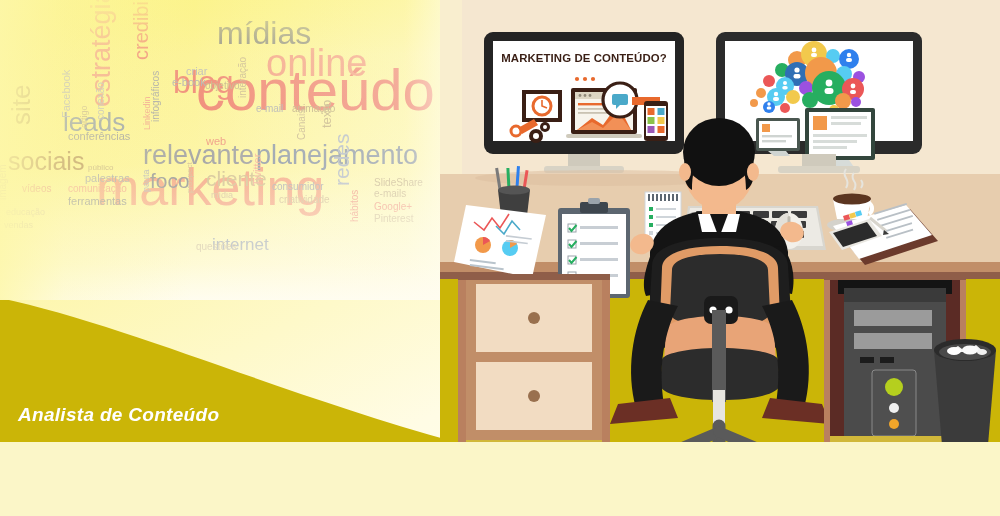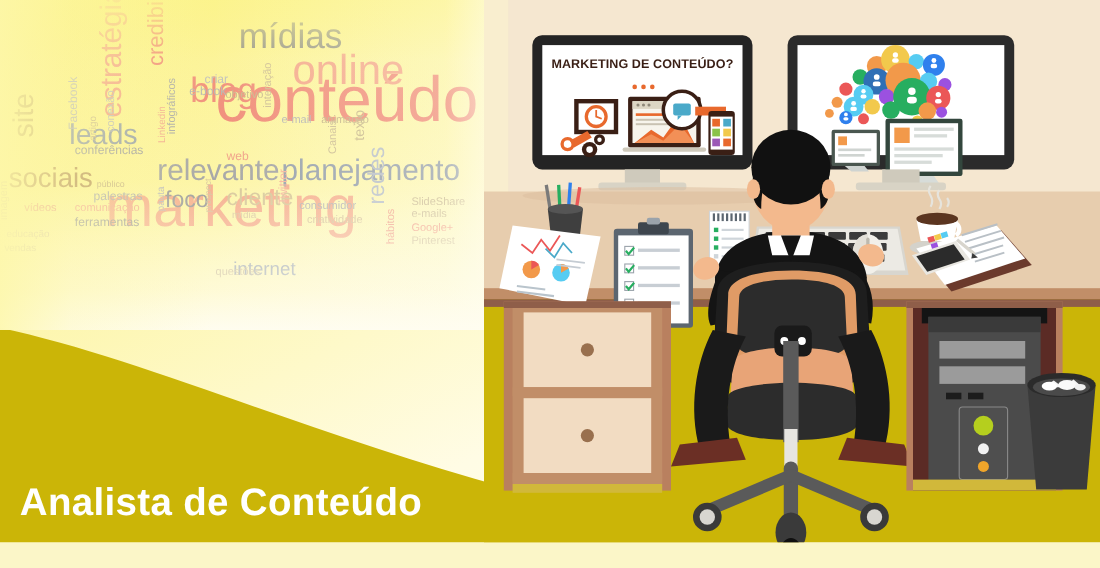--- a/index.html
+++ b/index.html
@@ -2,21 +2,21 @@
 <html><head>
 <meta charset="utf-8">
 <style>
   * { margin:0; padding:0; box-sizing:border-box; }
   html,body { width:1000px; height:516px; overflow:hidden; }
   body {
     font-family:"Liberation Sans", sans-serif;
     background:#fbf6c8;
     position:relative;
   }
-  #stage { position:absolute; inset:0; width:1000px; height:493px; overflow:hidden; }
+  #stage { position:absolute; inset:0; width:1000px; height:442px; overflow:hidden; }
 
   
   .bg-base {
     position:absolute; inset:0;
     background:linear-gradient(160deg,#fbf07f 0%,#fdf7b4 32%,#fffde8 60%,#fffdf0 100%);
   }
   .bg-curve { position:absolute; inset:0; }
 
   
   .cloud { position:absolute; left:0; top:0; width:460px; height:300px; }
@@ -24,22 +24,23 @@
     position:absolute; left:0; top:0; width:460px; height:300px;
     background:
       linear-gradient(to right, rgba(253,247,170,0.85) 0%, rgba(253,247,175,0.35) 14%, rgba(255,253,235,0) 42%, rgba(255,253,240,0.25) 88%, rgba(255,253,240,0.75) 100%),
       linear-gradient(to bottom, rgba(252,244,140,0.8) 0%, rgba(253,247,175,0.12) 18%, rgba(255,253,235,0) 55%, rgba(255,253,240,0.55) 88%, rgba(255,253,242,0.95) 100%);
     pointer-events:none;
   }
 
   
   .title {
     position:absolute; left:18px; bottom:16px;
-    font-size:35px; font-weight:bold; color:#ffffff;
+    font-size:19px; font-weight:bold; color:#ffffff;
     letter-spacing:0.3px;
+    font-style:italic;
   }
 
   
   .scene { position:absolute; left:440px; top:0; width:560px; height:516px; }
 </style>
 </head>
 <body>
 
 <div id="stage">
 

